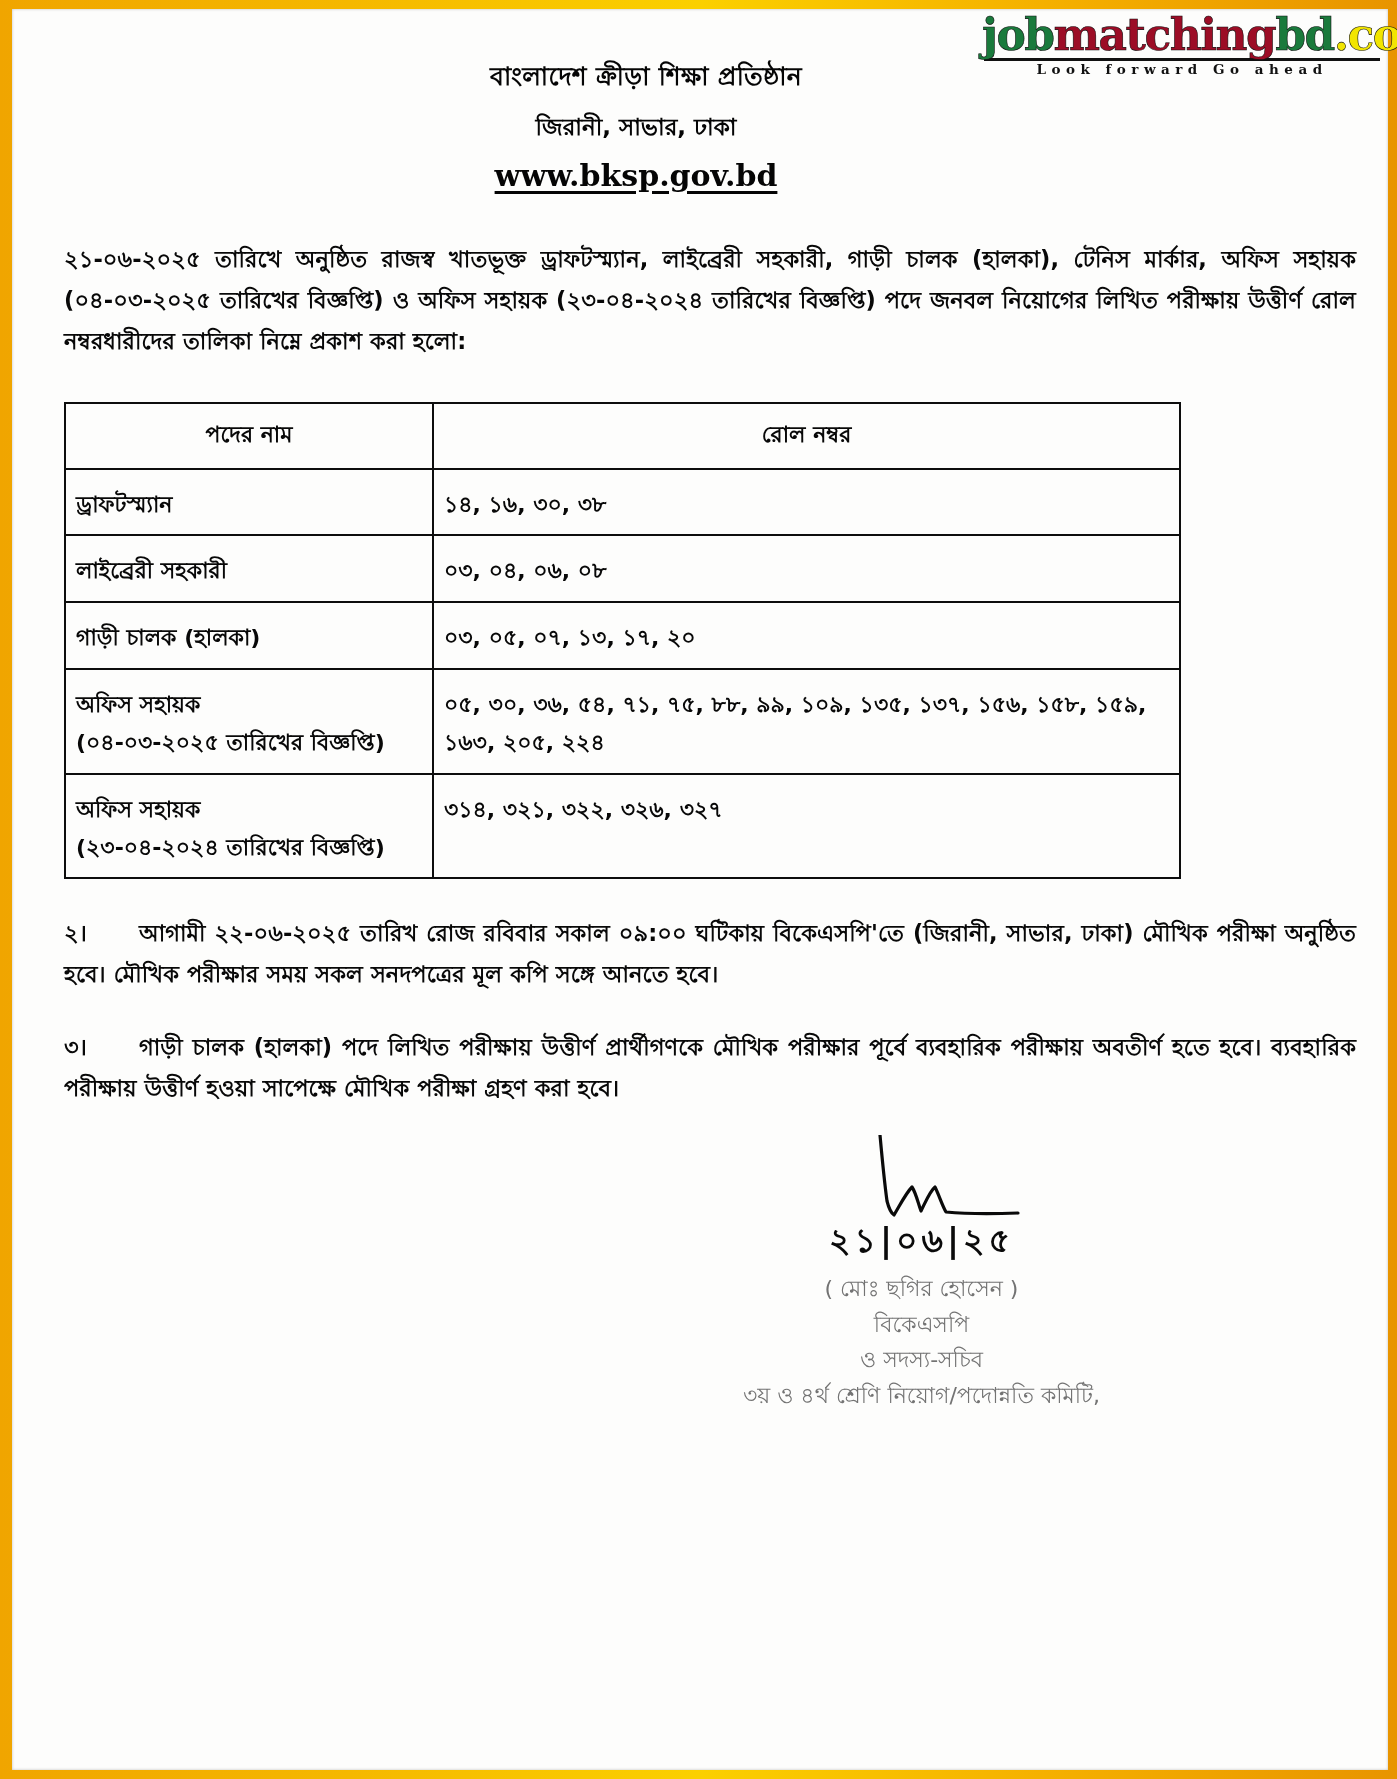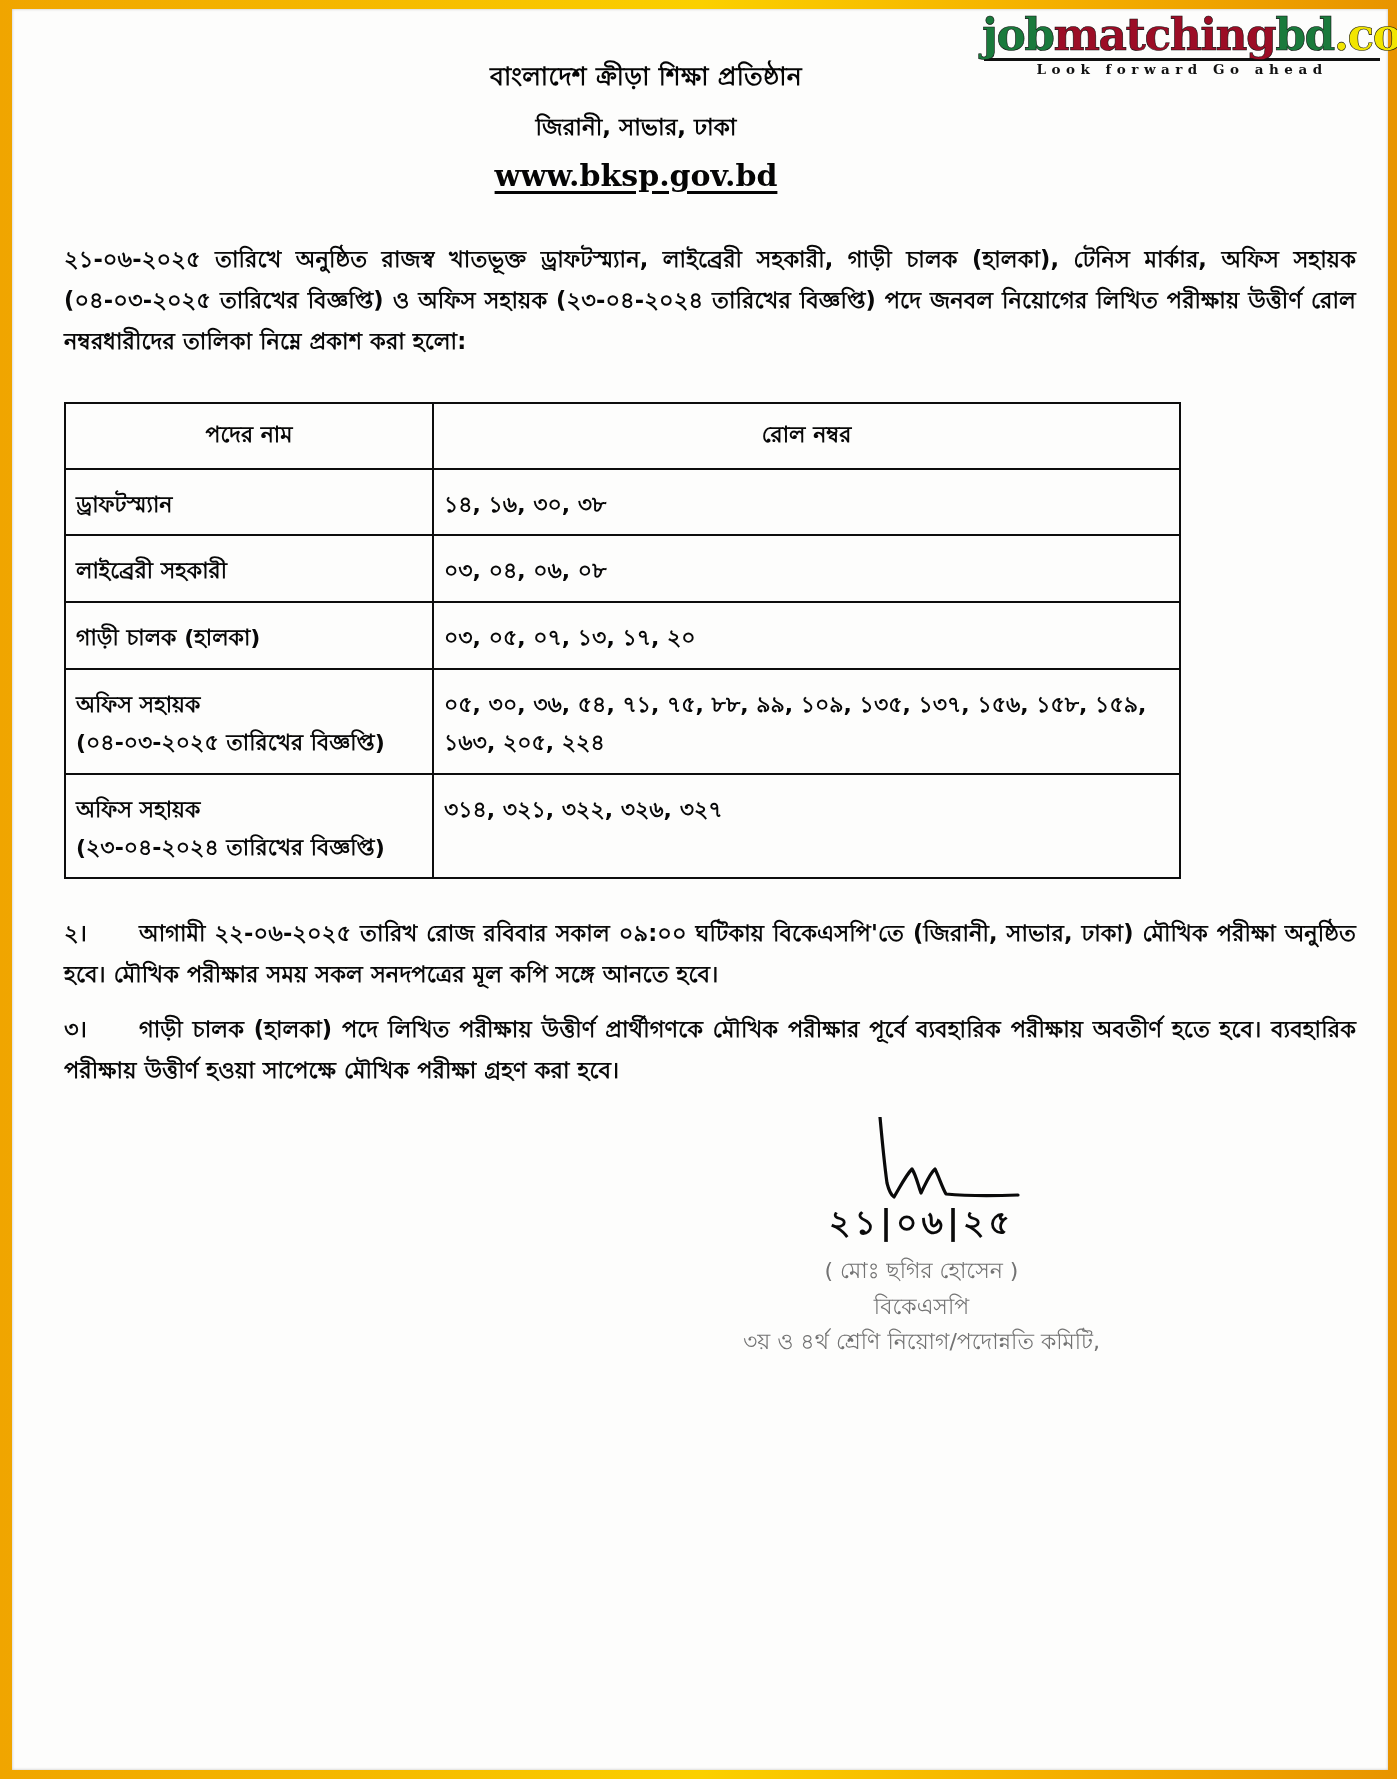--- a/index.html
+++ b/index.html
@@ -216,33 +216,34 @@
             </td>
             <td class="roll">৩১৪, ৩২১, ৩২২, ৩২৬, ৩২৭</td>
           </tr>
         </tbody>
       </table>
 
       <p class="para" style="margin-top:34px;">
         <span class="num-lead">২।</span><span>আগামী ২২-০৬-২০২৫ তারিখ রোজ রবিবার সকাল ০৯:০০ ঘটিকায় বিকেএসপি'তে (জিরানী, সাভার, ঢাকা) মৌখিক পরীক্ষা অনুষ্ঠিত হবে। মৌখিক পরীক্ষার সময় সকল সনদপত্রের মূল কপি সঙ্গে আনতে হবে।</span>
       </p>
 
-      <p class="para" style="margin-top:14px;">
+      <p class="para" style="margin-top:32px;">
         <span class="num-lead">৩।</span><span>গাড়ী চালক (হালকা) পদে লিখিত পরীক্ষায় উত্তীর্ণ প্রার্থীগণকে মৌখিক পরীক্ষার পূর্বে ব্যবহারিক পরীক্ষায় অবতীর্ণ হতে হবে। ব্যবহারিক পরীক্ষায় উত্তীর্ণ হওয়া সাপেক্ষে মৌখিক পরীক্ষা গ্রহণ করা হবে।</span>
       </p>
 
       <div class="sig-block">
         <div class="sig-inner">
           <div class="sig-mark">
             <svg width="260" height="92" viewBox="0 0 260 92">
               <path d="M88 0 C90 22 92 44 95 66 C97 74 99 78 102 80 C108 70 114 58 120 52 C124 58 126 68 129 76 C134 66 138 56 143 52 C147 60 150 70 154 77 C175 79 200 79 226 78" fill="none" stroke="#0a0a0a" stroke-width="3.2" stroke-linecap="round" stroke-linejoin="round"></path>
             </svg>
           </div>
           <div class="sig-date">২১|০৬|২৫</div>
           <div class="sig-line">( মোঃ ছগির হোসেন )</div>
           <div class="sig-line">বিকেএসপি</div>
+          <div class="sig-line">ও সদস্য-সচিব</div>
           <div class="sig-line">৩য় ও ৪র্থ শ্রেণি নিয়োগ/পদোন্নতি কমিটি,</div>
         </div>
       </div>
 
     </div>
   </div>
 </div>
 
 </body></html>

